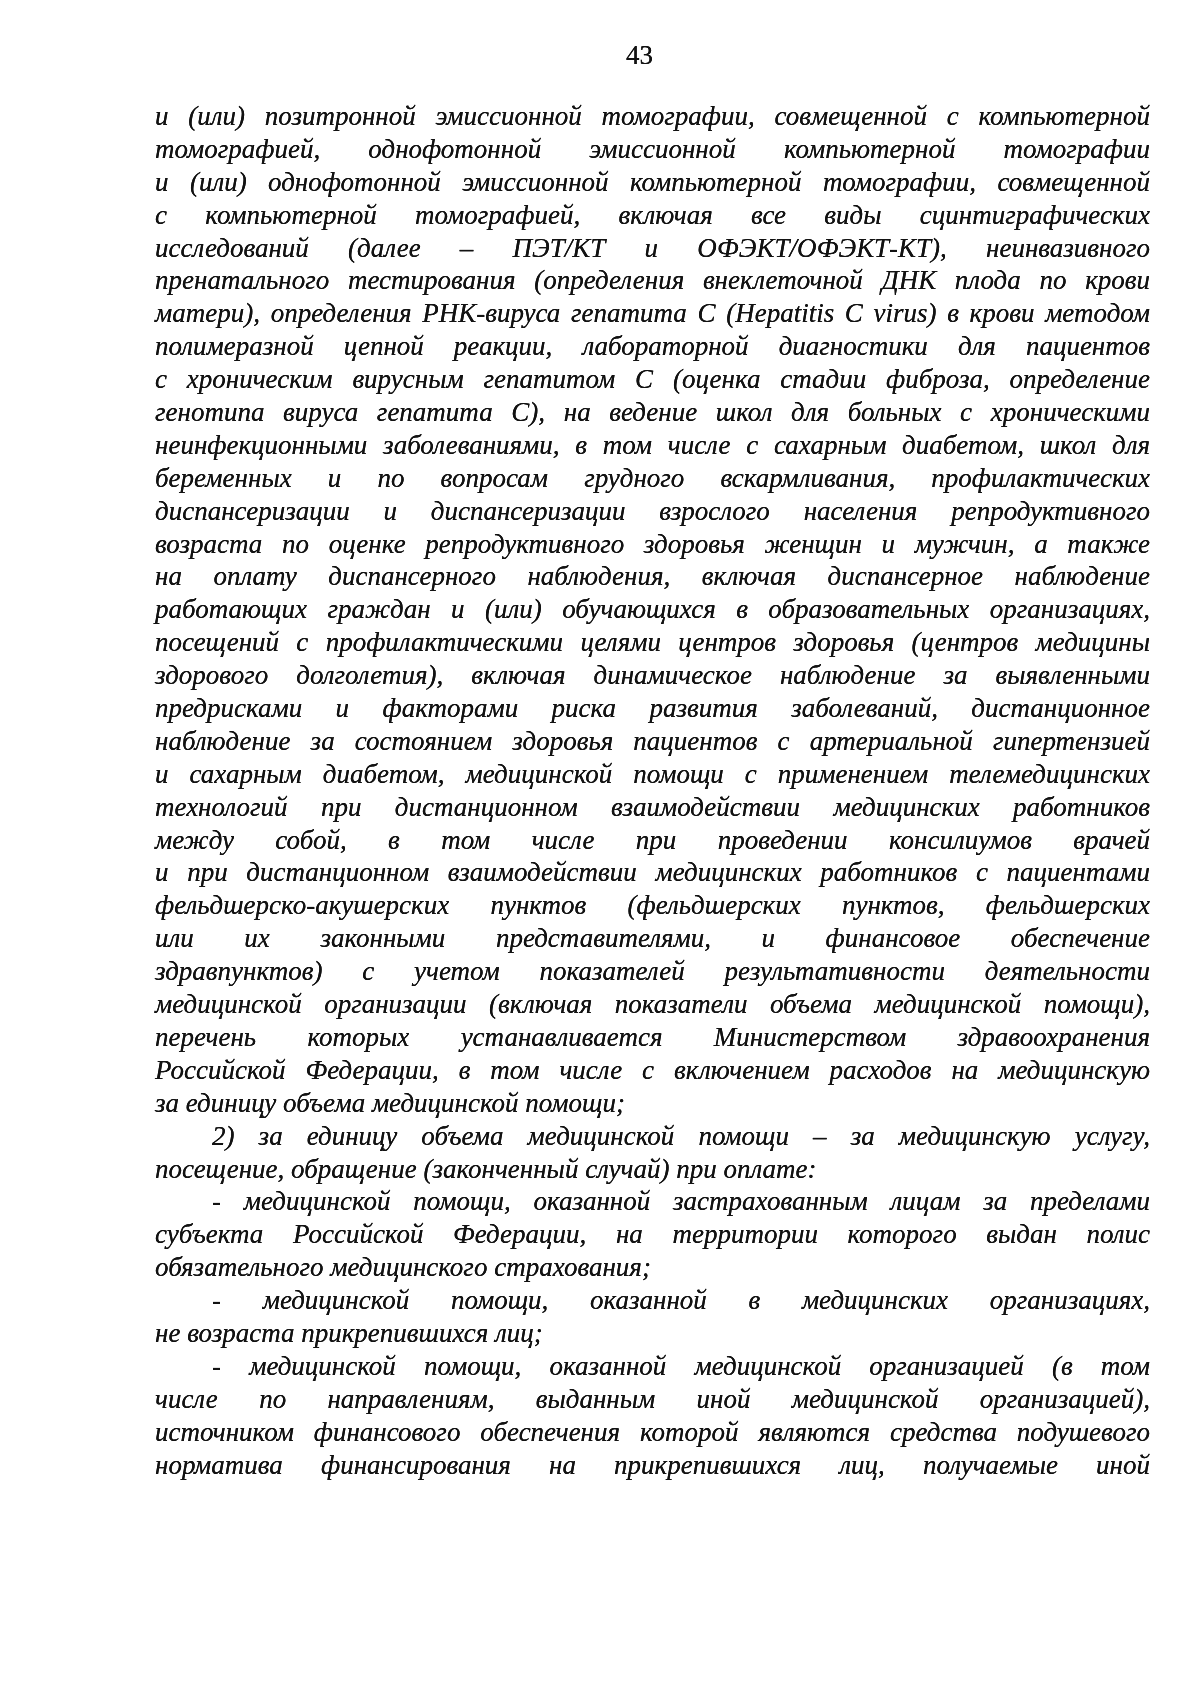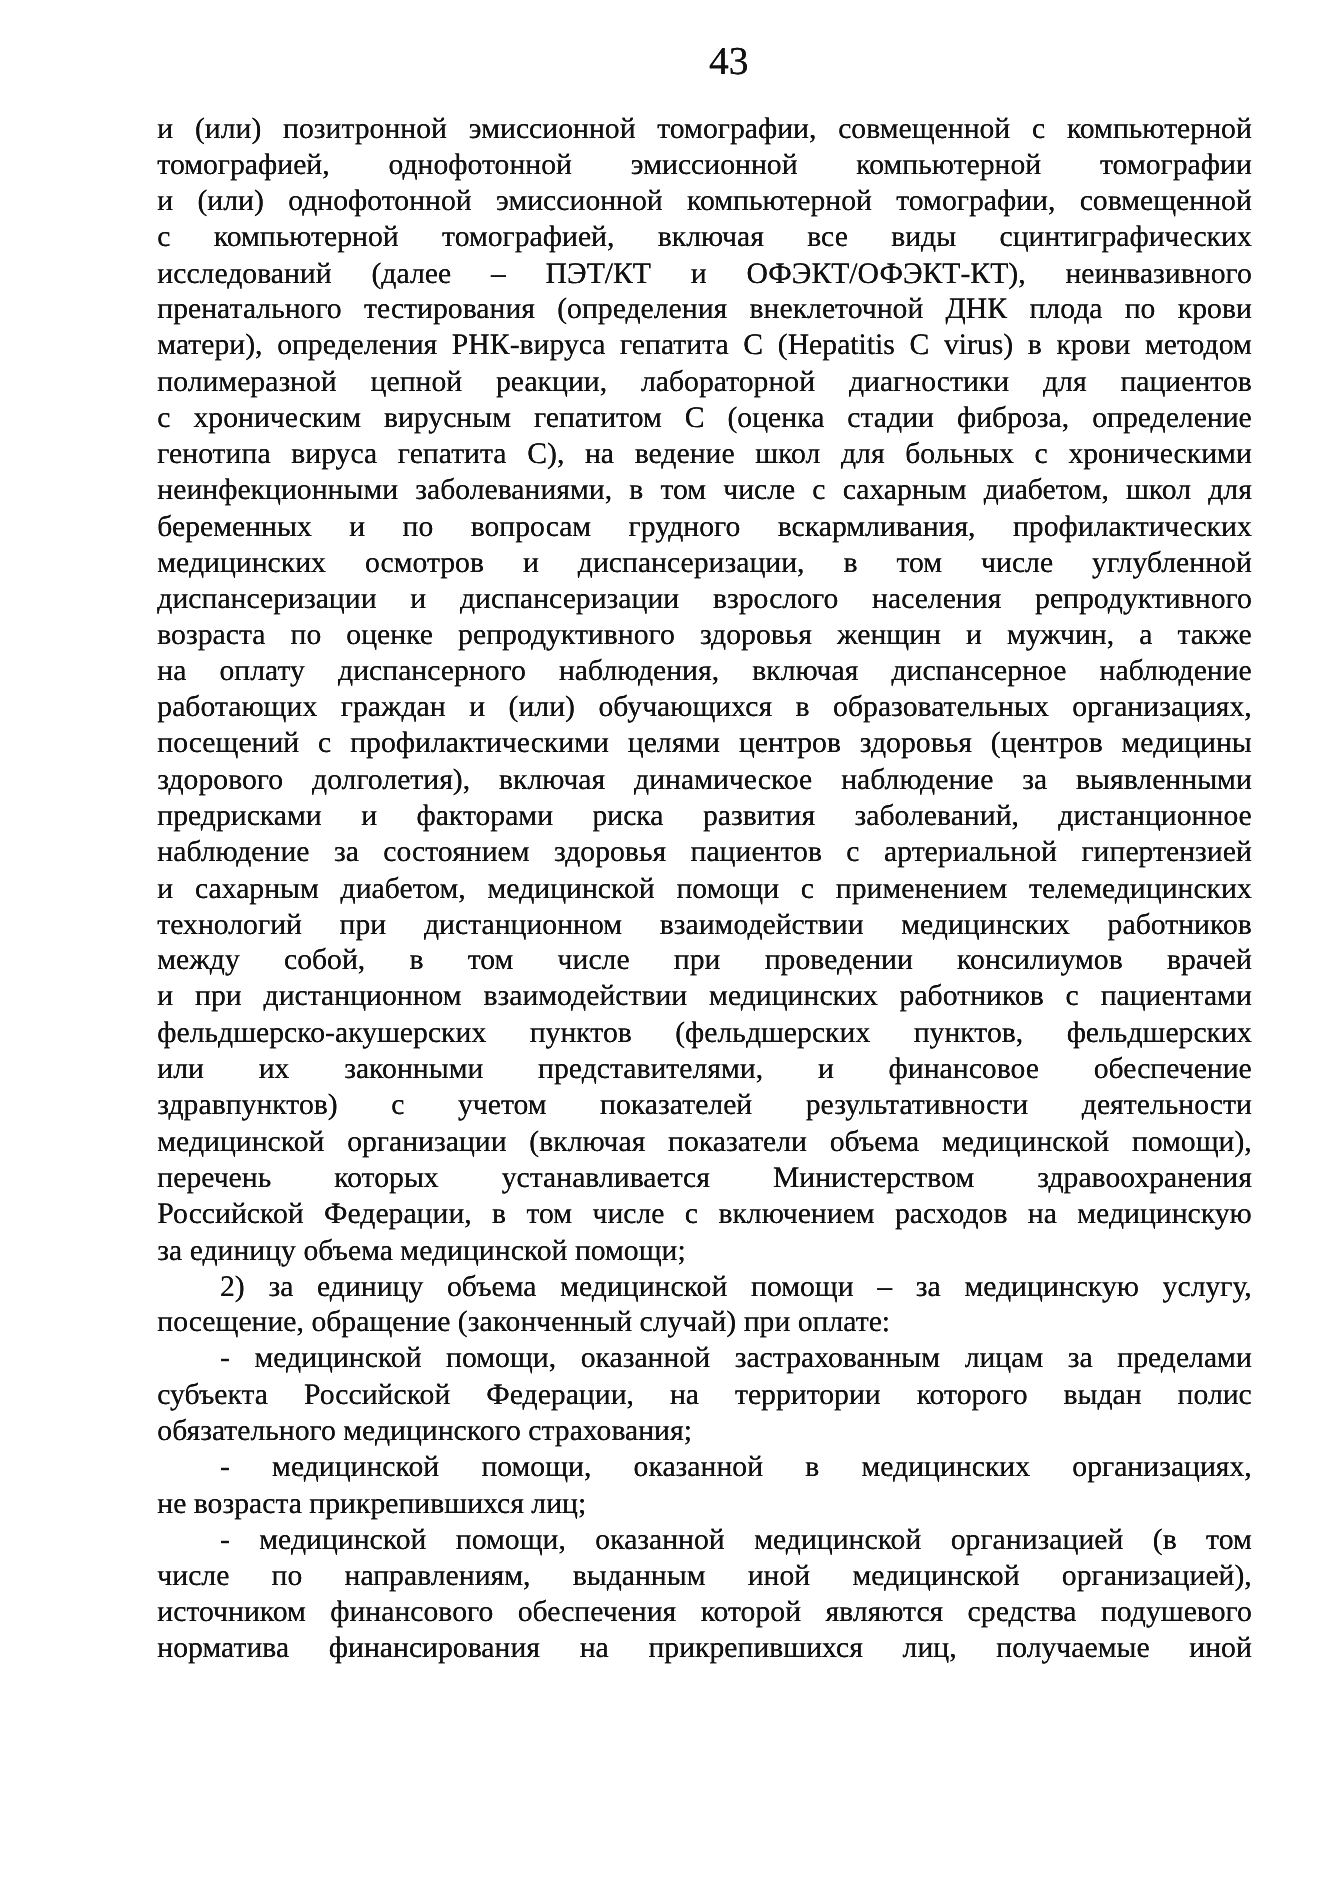--- a/index.html
+++ b/index.html
@@ -12,32 +12,33 @@
     width: 1200px;
     height: 1708px;
     background: #ffffff;
     font-family: "Liberation Serif", "DejaVu Serif", serif;
     color: #121212;
     overflow: hidden;
   }
   .page-number {
     position: absolute;
     top: 40px;
-    left: 165px;
+    left: 142px;
     width: 995px;
     text-align: center;
-    font-size: 36px;
+    font-size: 27px;
     line-height: 30px;
     text-shadow: 0 0 0.4px #000;
   }
   .text-column {
     position: absolute;
-    left: 143px;
+    left: 155px;
     top: 100px;
     width: 995px;
+    font-style: italic;
   }
   .paragraph {
     margin: 0;
     padding: 0;
   }
   .line {
     font-size: 27px;
     line-height: 32.9px;
     height: 32.9px;
     white-space: normal;
@@ -67,21 +68,20 @@
         <div class="line j">и (или) однофотонной эмиссионной компьютерной томографии, совмещенной</div>
         <div class="line j">с компьютерной томографией, включая все виды сцинтиграфических</div>
         <div class="line j">исследований (далее – ПЭТ/КТ и ОФЭКТ/ОФЭКТ-КТ), неинвазивного</div>
         <div class="line j">пренатального тестирования (определения внеклеточной ДНК плода по крови</div>
         <div class="line j">матери), определения РНК-вируса гепатита C (Hepatitis C virus) в крови методом</div>
         <div class="line j">полимеразной цепной реакции, лабораторной диагностики для пациентов</div>
         <div class="line j">с хроническим вирусным гепатитом C (оценка стадии фиброза, определение</div>
         <div class="line j">генотипа вируса гепатита C), на ведение школ для больных с хроническими</div>
         <div class="line j">неинфекционными заболеваниями, в том числе с сахарным диабетом, школ для</div>
         <div class="line j">беременных и по вопросам грудного вскармливания, профилактических</div>
-        <div class="line j">медицинских осмотров и диспансеризации, в том числе углубленной</div>
         <div class="line j">диспансеризации и диспансеризации взрослого населения репродуктивного</div>
         <div class="line j">возраста по оценке репродуктивного здоровья женщин и мужчин, а также</div>
         <div class="line j">на оплату диспансерного наблюдения, включая диспансерное наблюдение</div>
         <div class="line j">работающих граждан и (или) обучающихся в образовательных организациях,</div>
         <div class="line j">посещений с профилактическими целями центров здоровья (центров медицины</div>
         <div class="line j">здорового долголетия), включая динамическое наблюдение за выявленными</div>
         <div class="line j">предрисками и факторами риска развития заболеваний, дистанционное</div>
         <div class="line j">наблюдение за состоянием здоровья пациентов с артериальной гипертензией</div>
         <div class="line j">и сахарным диабетом, медицинской помощи с применением телемедицинских</div>
         <div class="line j">технологий при дистанционном взаимодействии медицинских работников</div>

